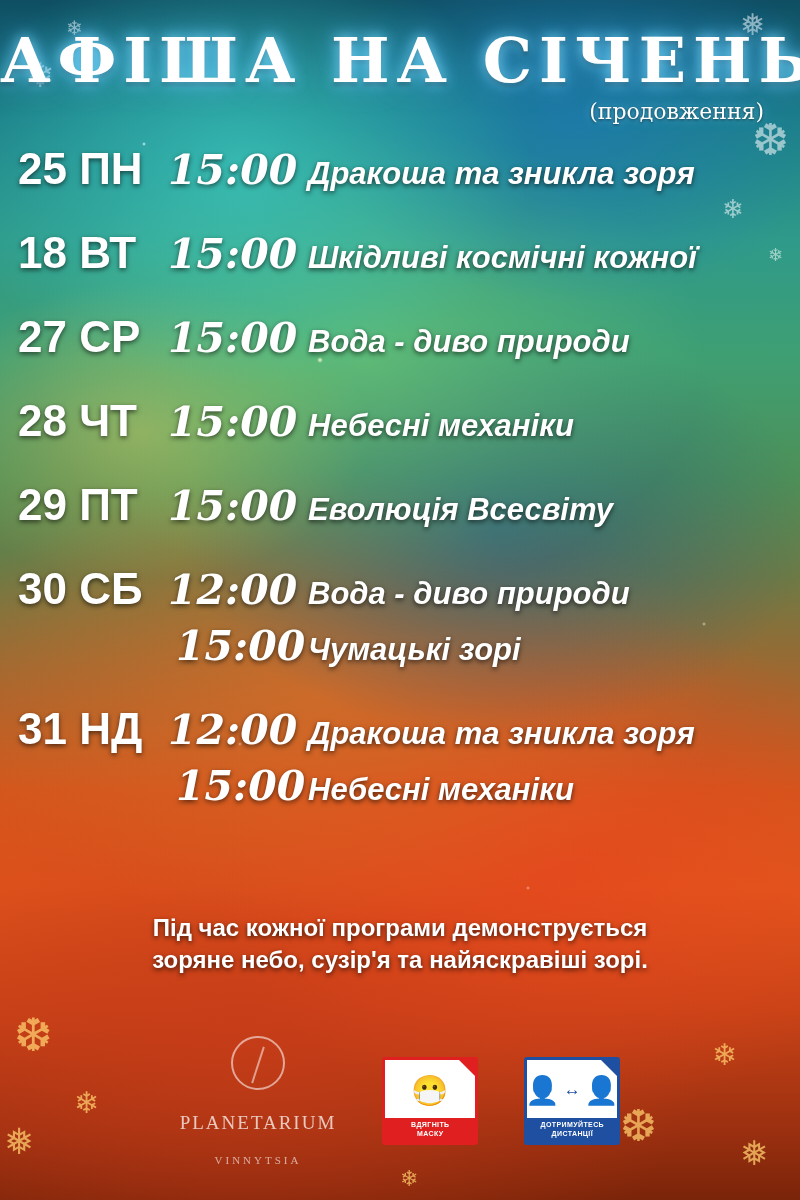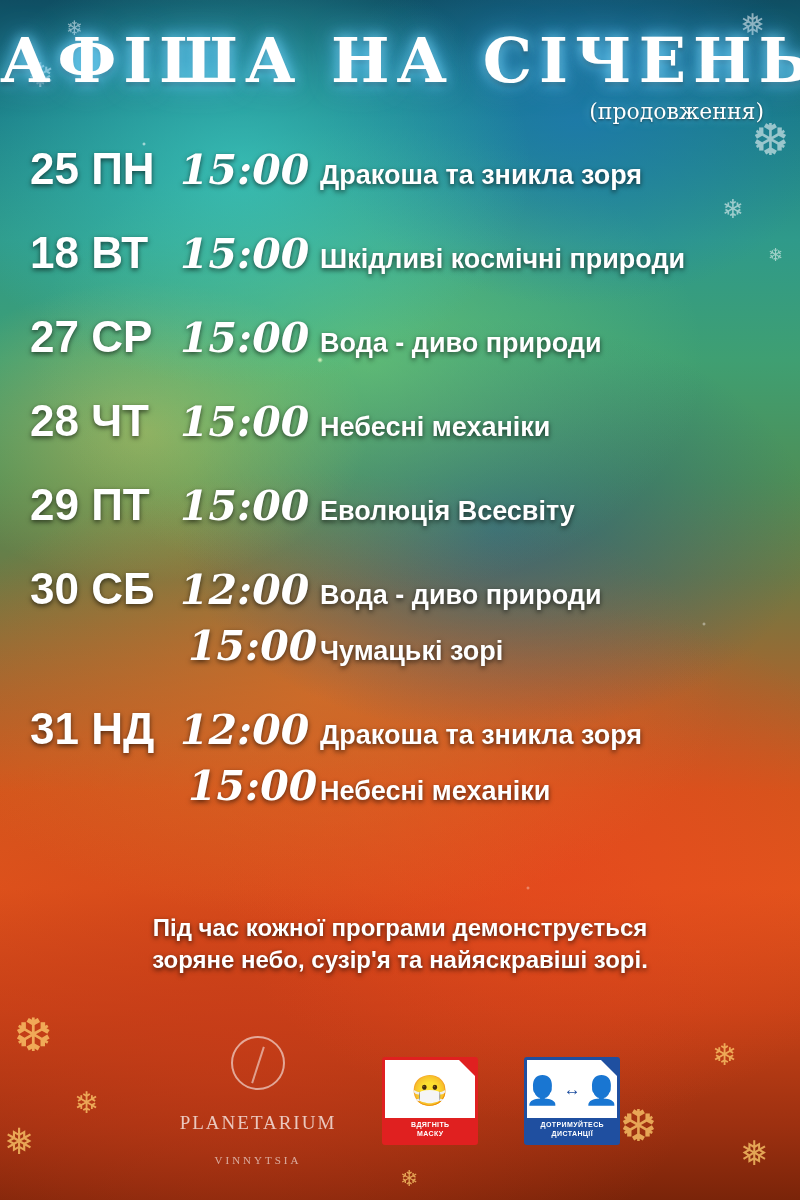--- a/index.html
+++ b/index.html
@@ -80,21 +80,21 @@
     margin-top: 2px;
     margin-right: 36px;
     text-align: right;
     text-shadow: 0 1px 3px rgba(0,0,0,0.55), 0 0 10px rgba(120,220,255,0.6);
   }
 
   
   .schedule {
     position: relative;
     margin-top: 20px;
-    padding: 0 26px 0 30px;
+    padding: 0 26px 0 18px;
   }
   .row {
     display: flex;
     align-items: baseline;
     margin-bottom: 34px;
   }
   .row.tight { margin-bottom: 6px; }
   .day {
     flex: 0 0 150px;
     font-family: "Liberation Sans", sans-serif;
@@ -111,24 +111,25 @@
     font-weight: bold;
     font-size: 41px;
     color: #ffffff;
     text-shadow: 0 2px 5px rgba(0,0,0,0.6);
     white-space: nowrap;
   }
   .event {
     flex: 1 1 auto;
     font-family: "Liberation Sans", sans-serif;
     font-weight: bold;
-    font-size: 27px;
+    font-size: 31px;
     color: #ffffff;
     text-shadow: 0 2px 5px rgba(0,0,0,0.65);
     white-space: nowrap;
+    font-style: italic;
   }
   .row.second .day { visibility: hidden; }
   .row.second .time { padding-left: 8px; }
   .gap-before { margin-top: 19px; }
 
   
   .note {
     position: absolute;
     left: 0; right: 0;
     top: 912px;
@@ -255,21 +256,21 @@
 
     <div class="row">
       <span class="day">25 ПН</span>
       <span class="time">15:00</span>
       <span class="event">Дракоша та зникла зоря</span>
     </div>
 
     <div class="row">
       <span class="day">18 ВТ</span>
       <span class="time">15:00</span>
-      <span class="event">Шкідливі космічні природи</span>
+      <span class="event">Шкідливі космічні кожної</span>
     </div>
 
     <div class="row">
       <span class="day">27 СР</span>
       <span class="time">15:00</span>
       <span class="event">Вода - диво природи</span>
     </div>
 
     <div class="row">
       <span class="day">28 ЧТ</span>

